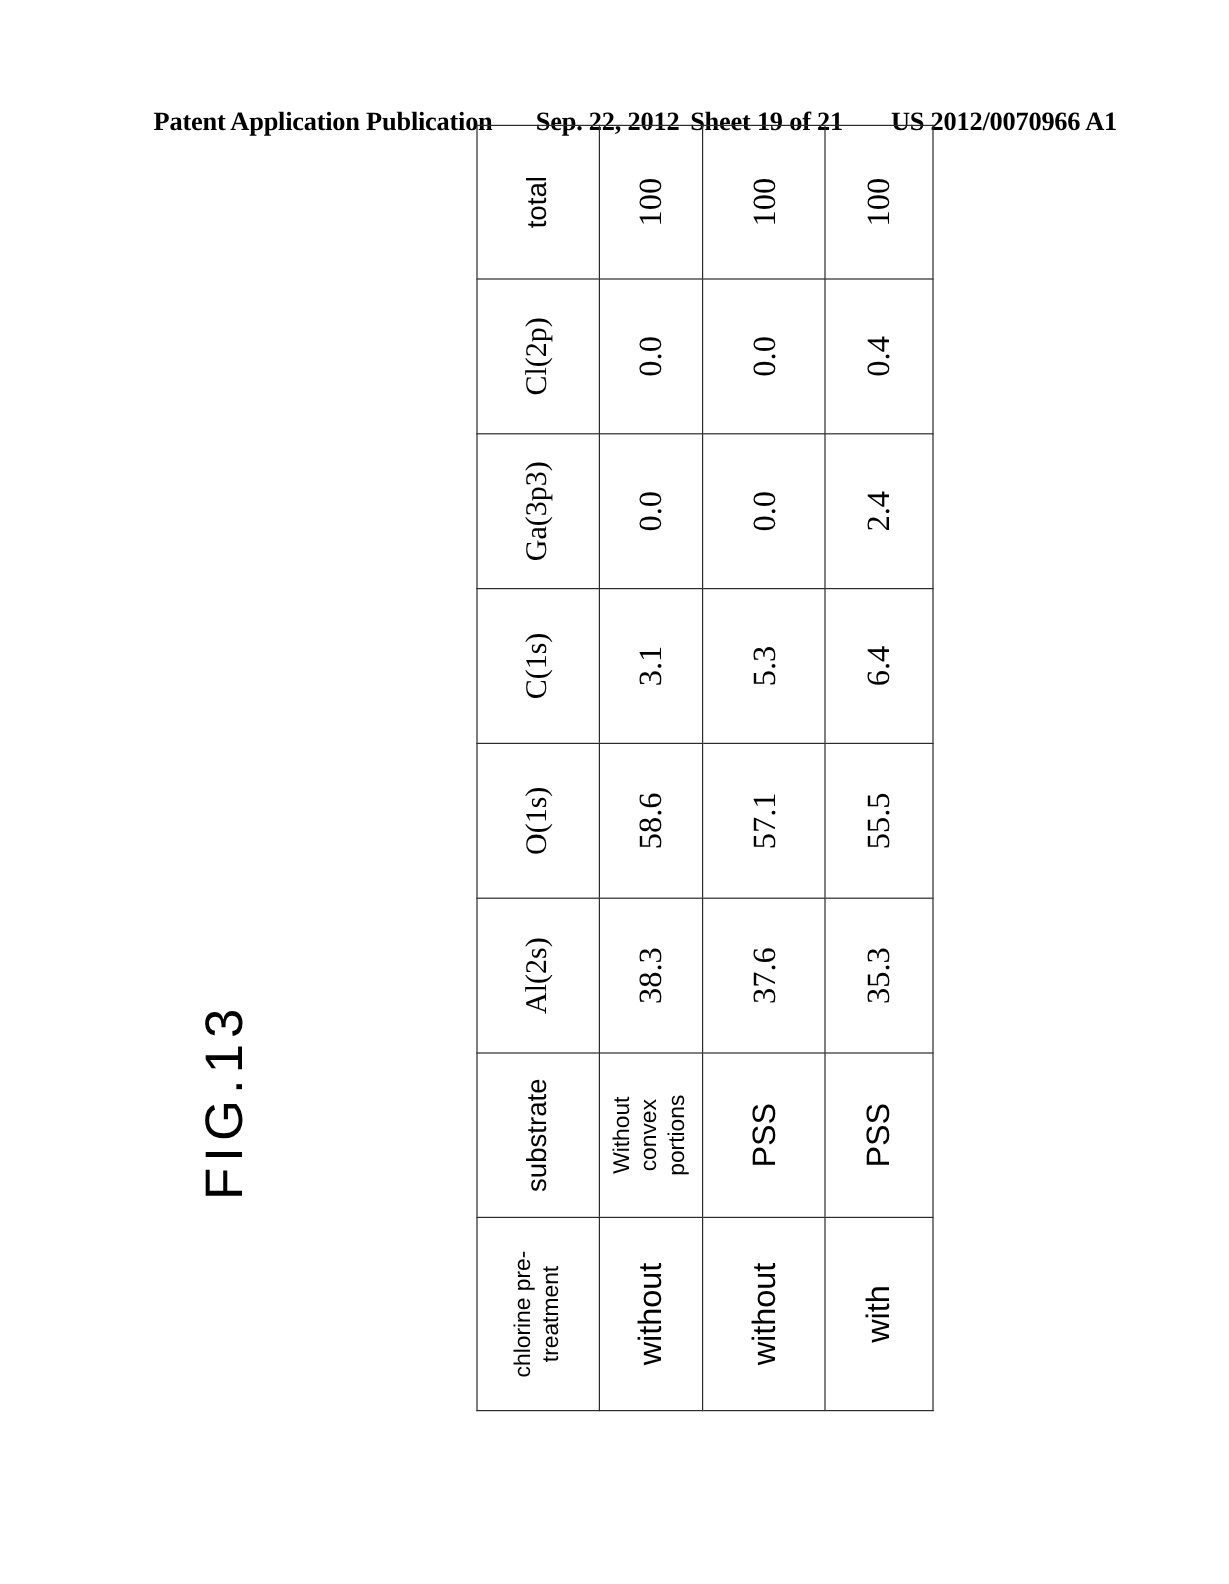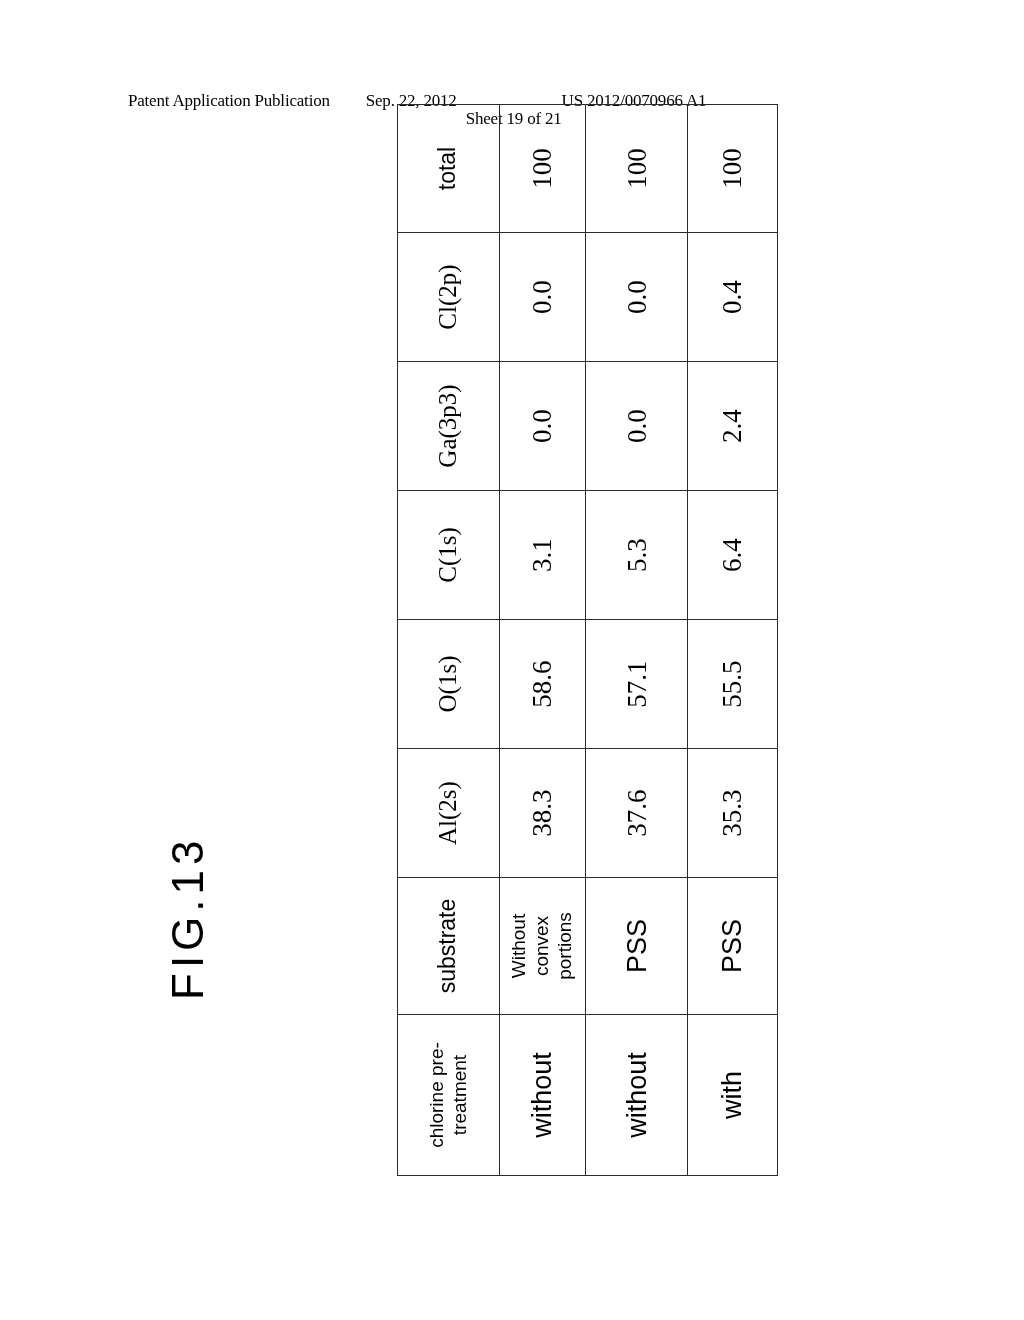--- a/index.html
+++ b/index.html
@@ -17,31 +17,31 @@
   }
 
   
   .page-header {
     position: absolute;
     top: 88px;
     left: 128px;
     width: 768px;
     height: 26px;
     display: flex;
-    align-items: center;
+    align-items: flex-end;
     font-family: "Liberation Serif", serif;
-    font-weight: normal;
-    font-size: 17px;
+    font-weight: bold;
+    font-size: 22px;
     letter-spacing: -0.2px;
     white-space: nowrap;
   }
   .hdr-pub   { }
   .hdr-date  { margin-left: 36px; }
   .hdr-sheet { margin-left: 9px; margin-top: 36px; }
-  .hdr-num   { }
+  .hdr-num   { margin-left: 40px; }
 
   
   .fig-label {
     position: absolute;
     left: 163px;
     top: 1000px;
     transform-origin: left top;
     transform: rotate(-90deg);
     font-family: "Liberation Sans", sans-serif;
     font-size: 44px;

